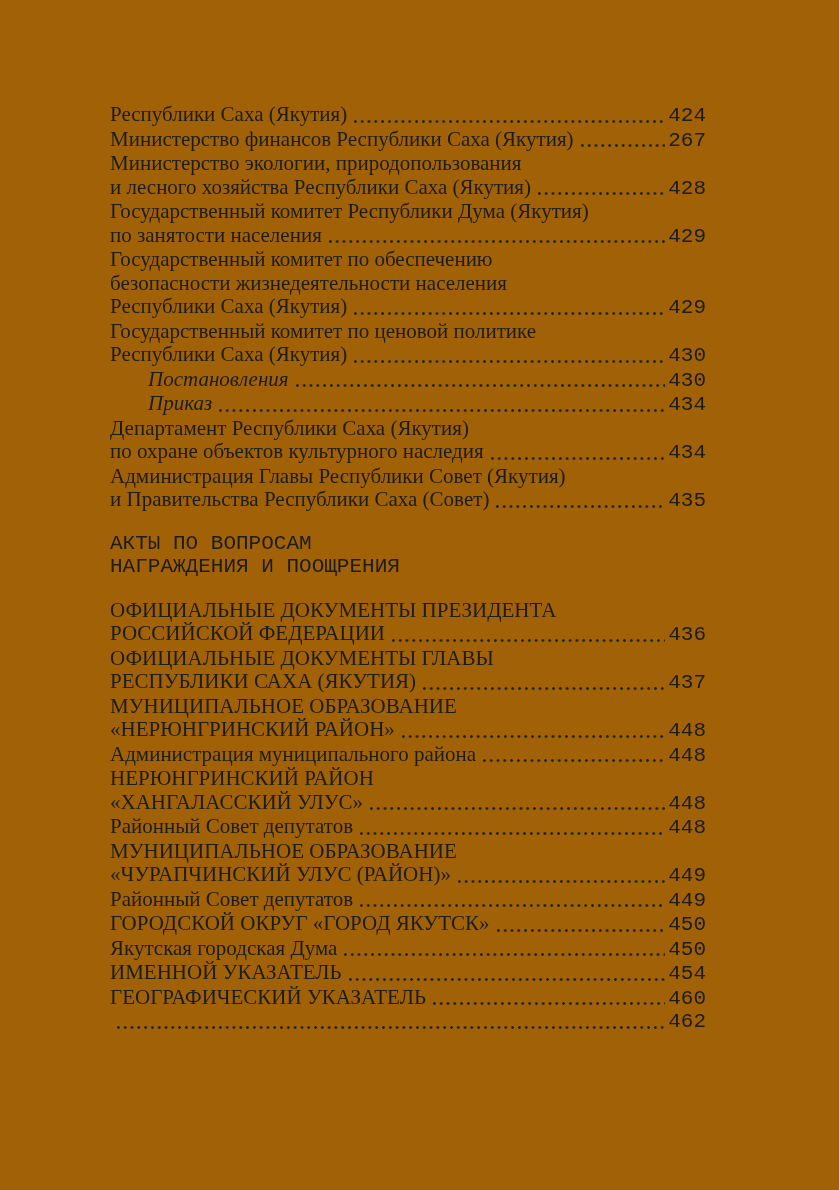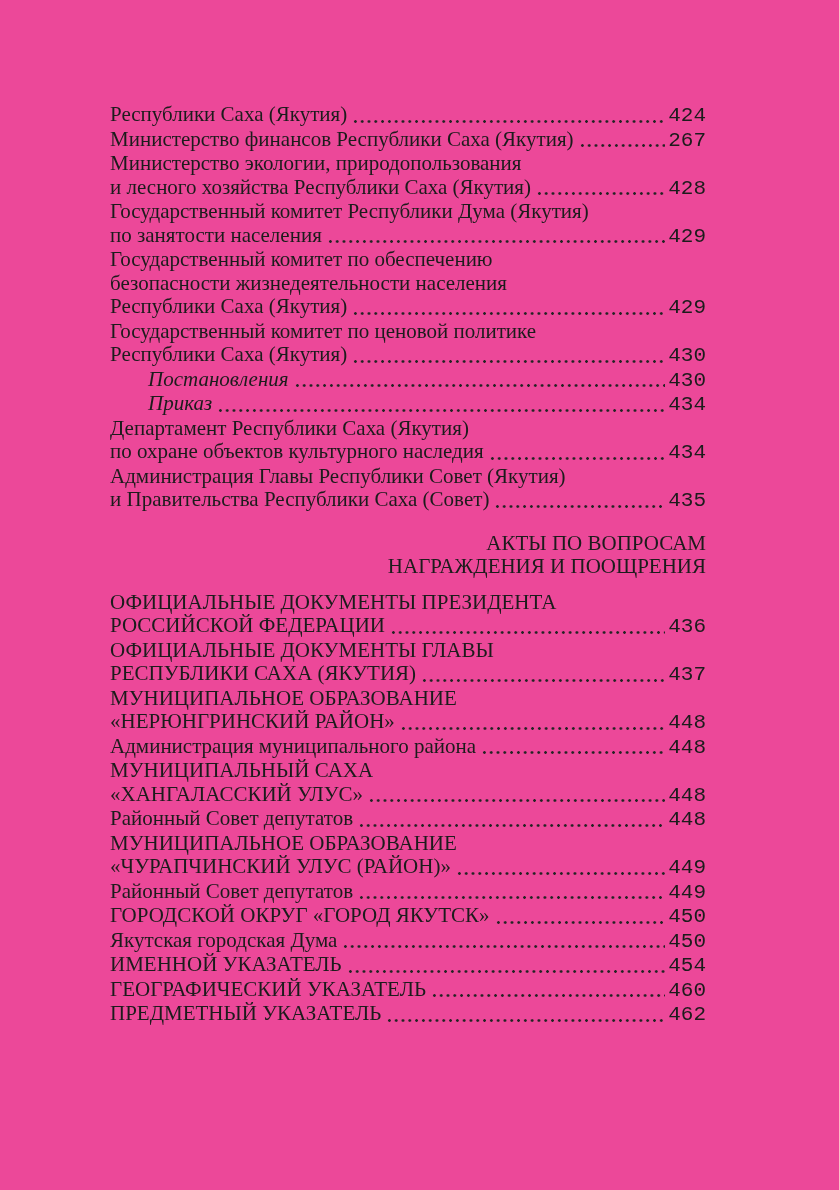--- a/index.html
+++ b/index.html
@@ -3,21 +3,21 @@
 <meta charset="utf-8">
 <style>
   html, body {
     margin: 0;
     padding: 0;
   }
   .page {
     position: relative;
     width: 839px;
     height: 1190px;
-    background: #ec4899;
+    background: #a16207;
     overflow: hidden;
     font-family: "Liberation Serif", "DejaVu Serif", serif;
     color: #1c1c1c;
   }
   .toc {
     position: absolute;
     left: 110px;
     top: 103px;
     width: 596px;
     font-size: 21px;
@@ -47,23 +47,24 @@
     background-image: radial-gradient(circle, #232323 1.15px, rgba(0,0,0,0) 1.55px);
     background-size: 6.8px 5px;
     background-position: 0 50%;
     background-repeat: repeat-x;
   }
   .row .num {
     flex: 0 0 auto;
     font-family: Liberation Mono, monospace;
   }
   .toc-heading {
-    text-align: right;
+    text-align: left;
     margin-top: 19px;
-    margin-bottom: 12px;
+    margin-bottom: 20px;
+    font-family: Liberation Mono, monospace;
   }
 </style>
 </head>
 <body>
 
 <div class="page">
   <div class="toc">
 
     <div class="toc-section" id="toc-section-1">
         <div class="row">
@@ -168,21 +169,21 @@
           <span class="text">«НЕРЮНГРИНСКИЙ РАЙОН»</span>
           <span class="leader"></span>
           <span class="num">448</span>
         </div>
         <div class="row">
           <span class="text">Администрация муниципального района</span>
           <span class="leader"></span>
           <span class="num">448</span>
         </div>
         <div class="row">
-          <span class="text">МУНИЦИПАЛЬНЫЙ САХА</span>
+          <span class="text">НЕРЮНГРИНСКИЙ РАЙОН</span>
         </div>
         <div class="row">
           <span class="text">«ХАНГАЛАССКИЙ УЛУС»</span>
           <span class="leader"></span>
           <span class="num">448</span>
         </div>
         <div class="row">
           <span class="text">Районный Совет депутатов</span>
           <span class="leader"></span>
           <span class="num">448</span>
@@ -214,20 +215,19 @@
           <span class="text">ИМЕННОЙ УКАЗАТЕЛЬ</span>
           <span class="leader"></span>
           <span class="num">454</span>
         </div>
         <div class="row">
           <span class="text">ГЕОГРАФИЧЕСКИЙ УКАЗАТЕЛЬ</span>
           <span class="leader"></span>
           <span class="num">460</span>
         </div>
         <div class="row">
-          <span class="text">ПРЕДМЕТНЫЙ УКАЗАТЕЛЬ</span>
           <span class="leader"></span>
           <span class="num">462</span>
         </div>
       </div>
 
   </div>
 </div>
 
 </body></html>

